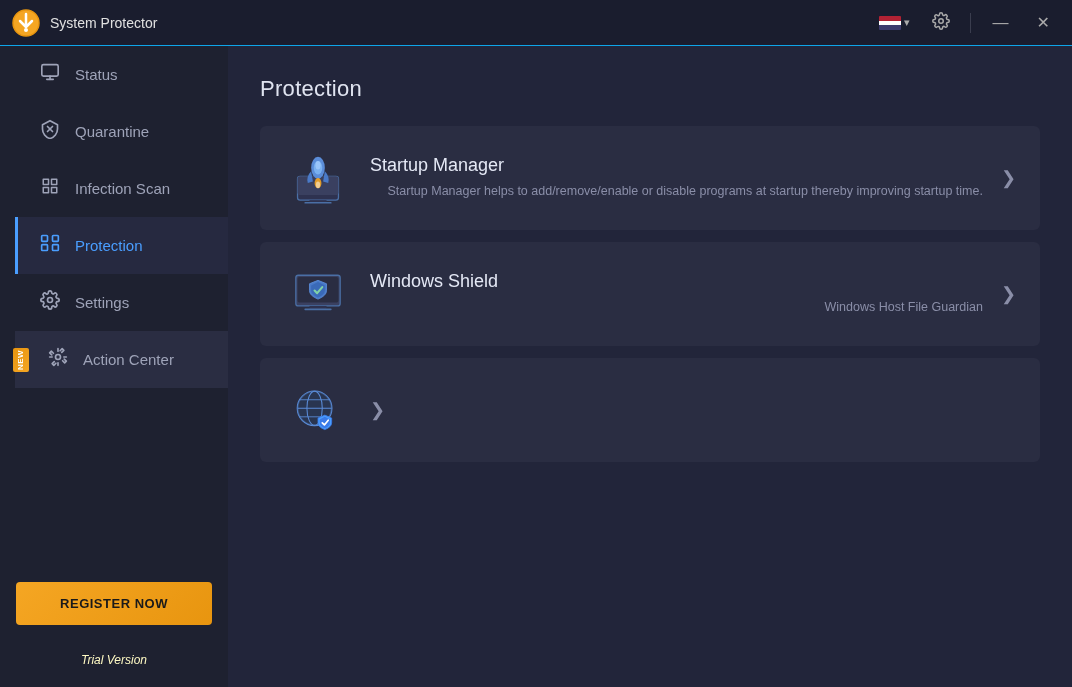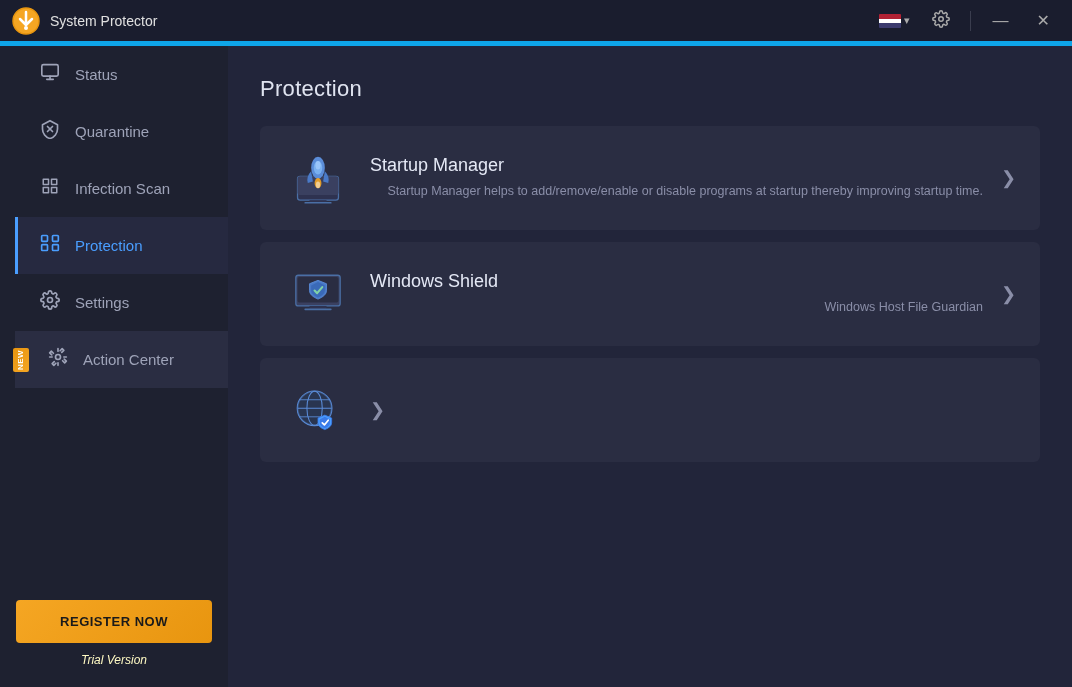--- a/index.html
+++ b/index.html
@@ -13,21 +13,21 @@
       flex-direction: column;
     }
 
     
     .titlebar {
       background: #1a1d2e;
       height: 46px;
       display: flex;
       align-items: center;
       padding: 0 12px;
-      border-bottom: 5px solid #0ea5e9;
+      border-bottom: 1px solid #0ea5e9;
       flex-shrink: 0;
     }
     .titlebar-logo {
       width: 28px;
       height: 28px;
       margin-right: 10px;
     }
     .titlebar-title {
       color: #e0e0e0;
       font-size: 14px;
@@ -155,21 +155,21 @@
       transform: translateY(-50%) rotate(180deg);
       line-height: 1;
     }
 
     .sidebar-bottom {
       margin-top: auto;
       padding: 20px 16px;
       display: flex;
       flex-direction: column;
       align-items: center;
-      gap: 10px;
+      gap: 28px;
     }
     .register-btn {
       background: linear-gradient(135deg, #f5a623, #e8950f);
       color: #1a1a1a;
       font-weight: 700;
       font-size: 13px;
       border: none;
       border-radius: 4px;
       padding: 14px 0;
       width: 100%;

